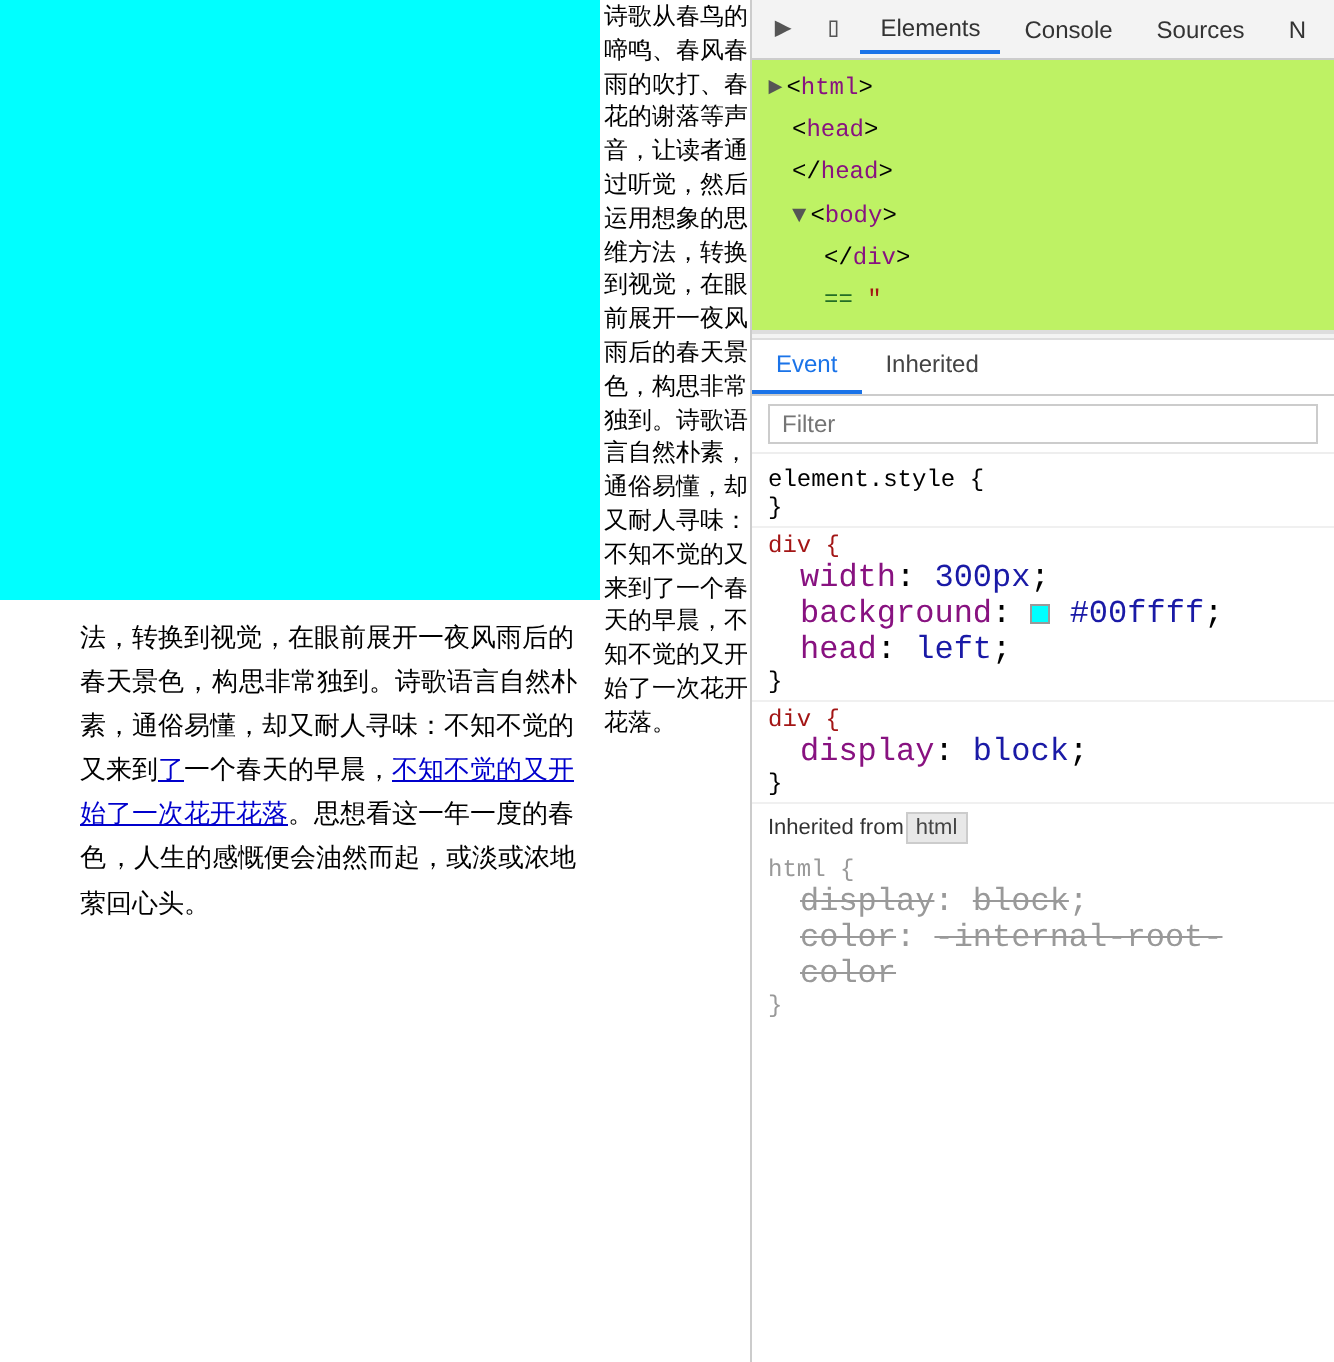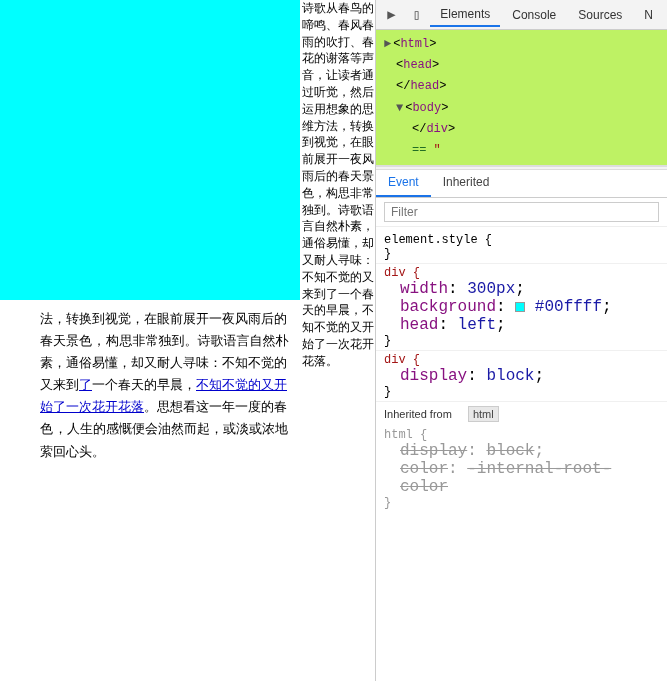--- a/index.html
+++ b/index.html
@@ -197,21 +197,21 @@
       cursor: pointer;
     }
 
     .inherited-header {
       padding: 4px 8px;
       color: #333;
       font-family: Arial, sans-serif;
       font-size: 11px;
       display: flex;
       align-items: center;
-      gap: 16px;
+      gap: 1px;
     }
 
     .inherited-badge {
       background: #e8e8e8;
       border: 1px solid #ccc;
       padding: 1px 4px;
       font-size: 11px;
       color: #444;
     }
 

